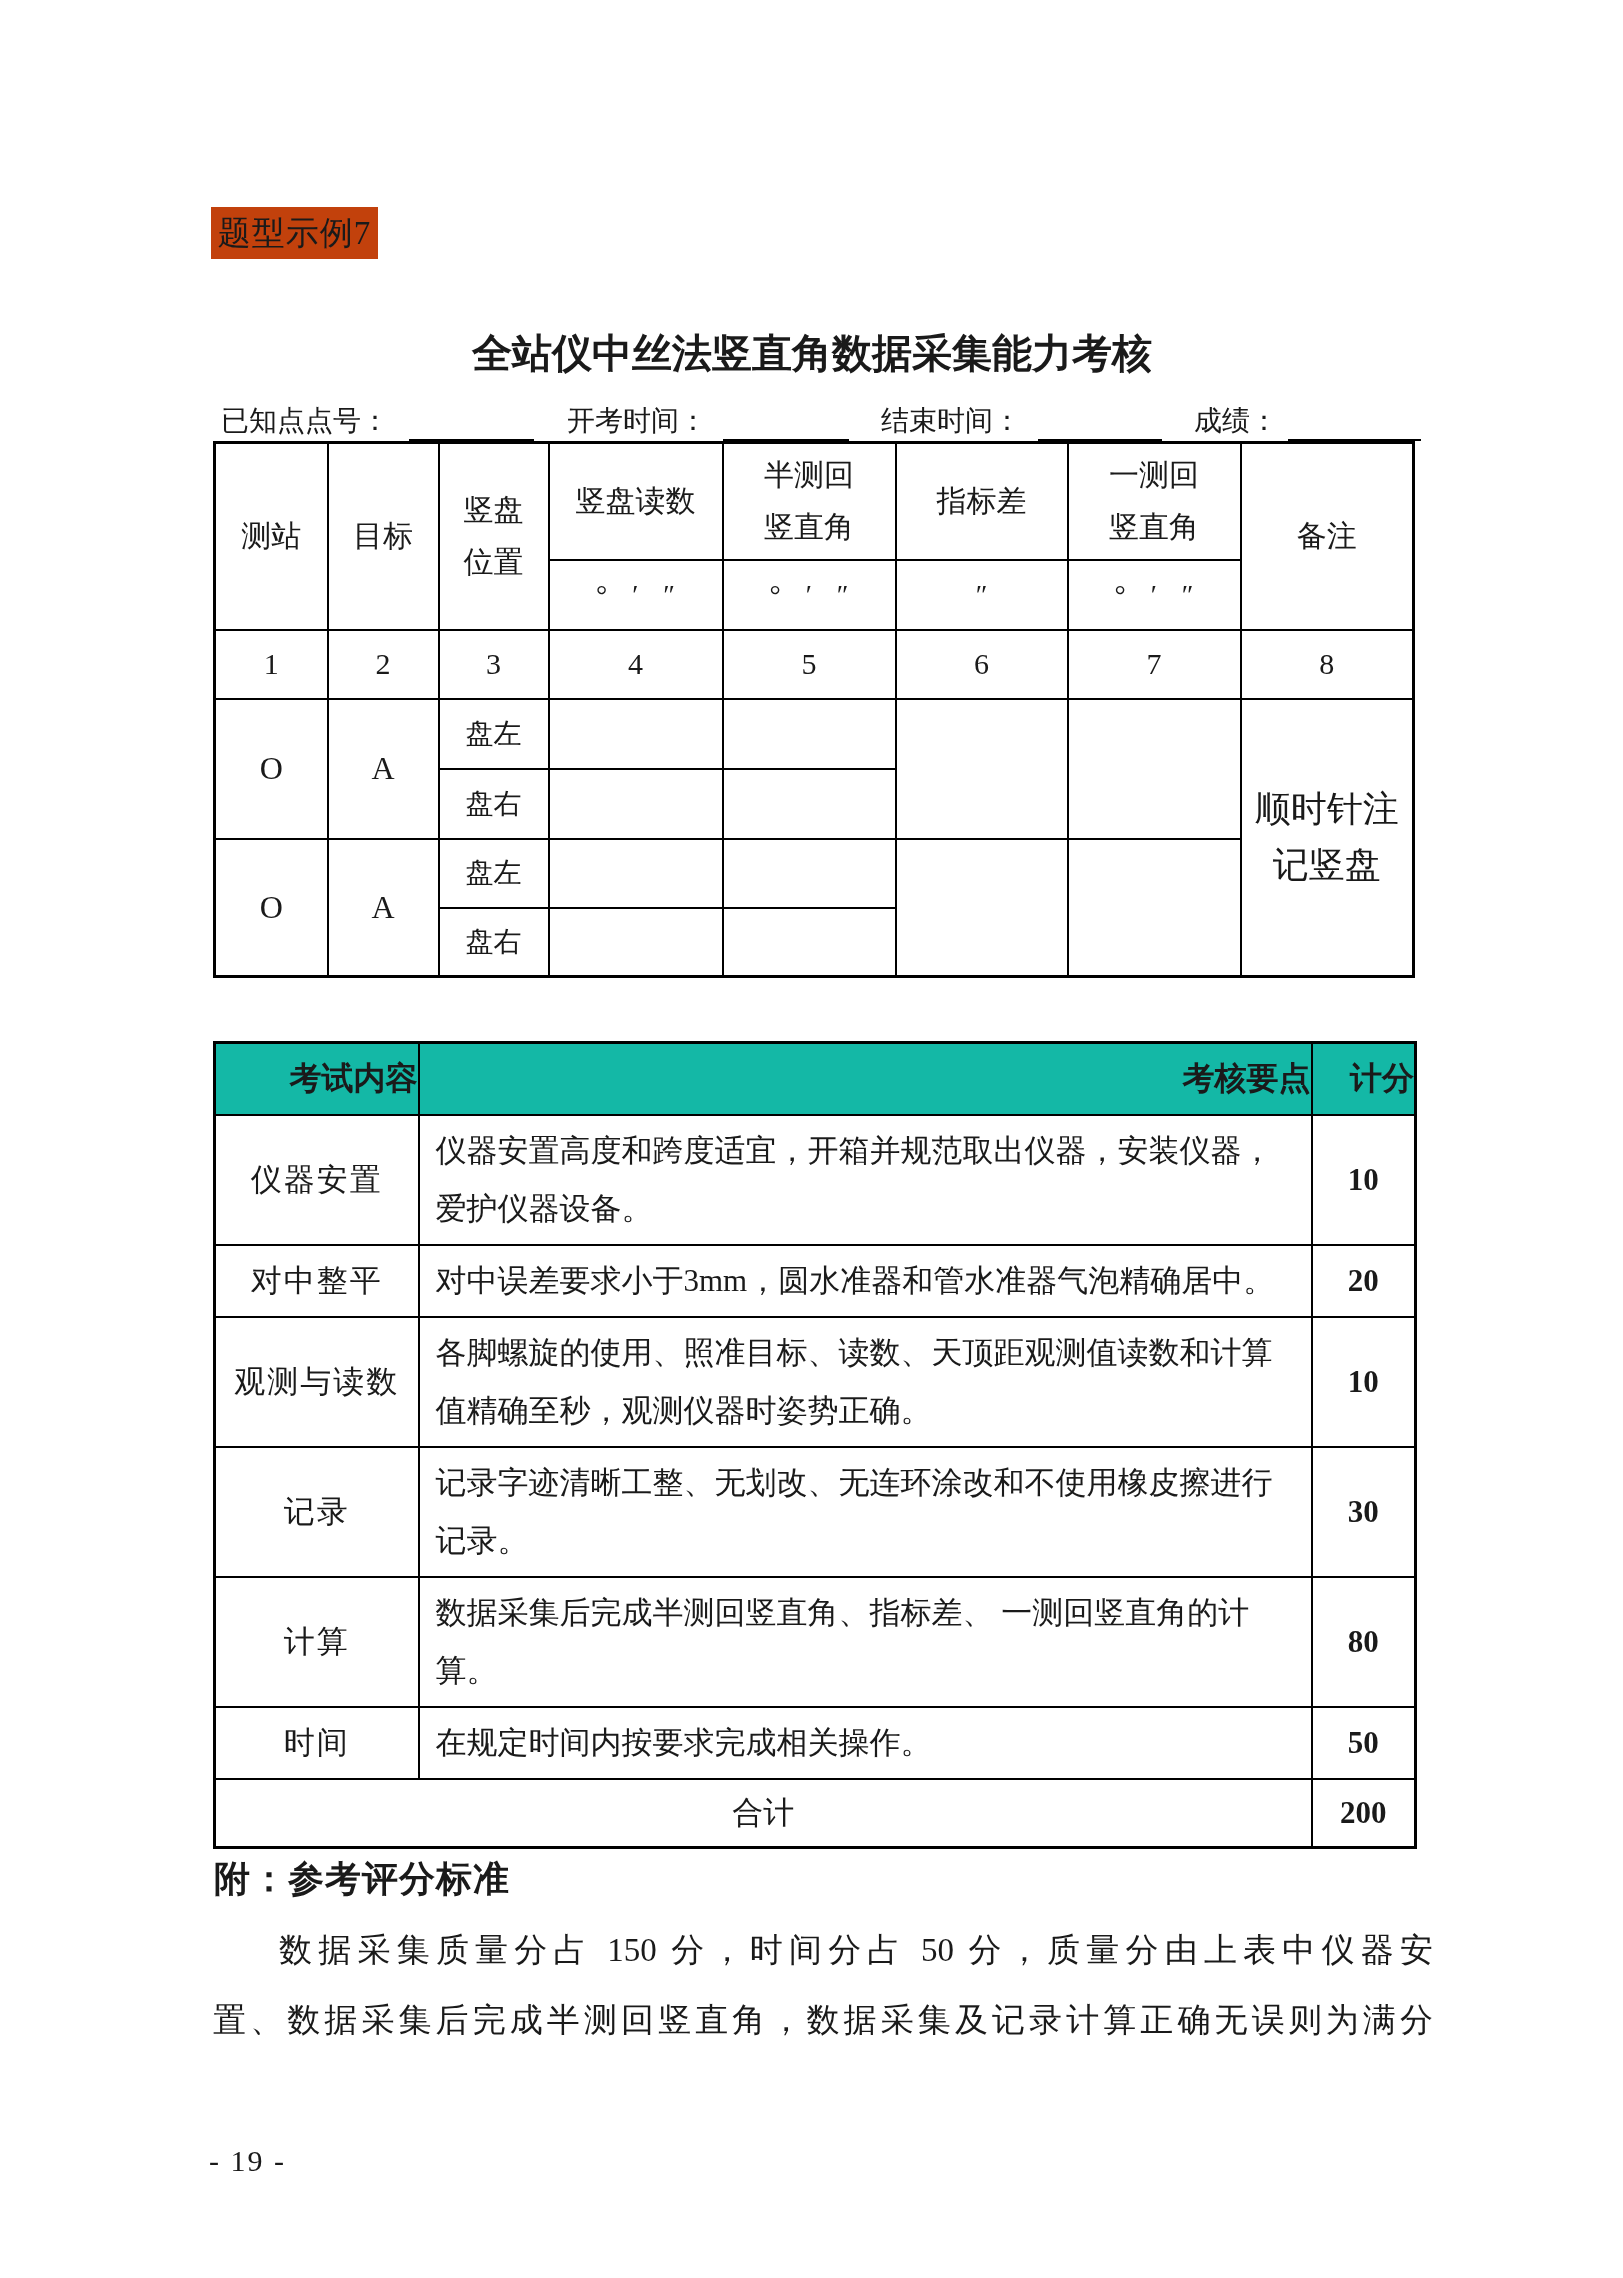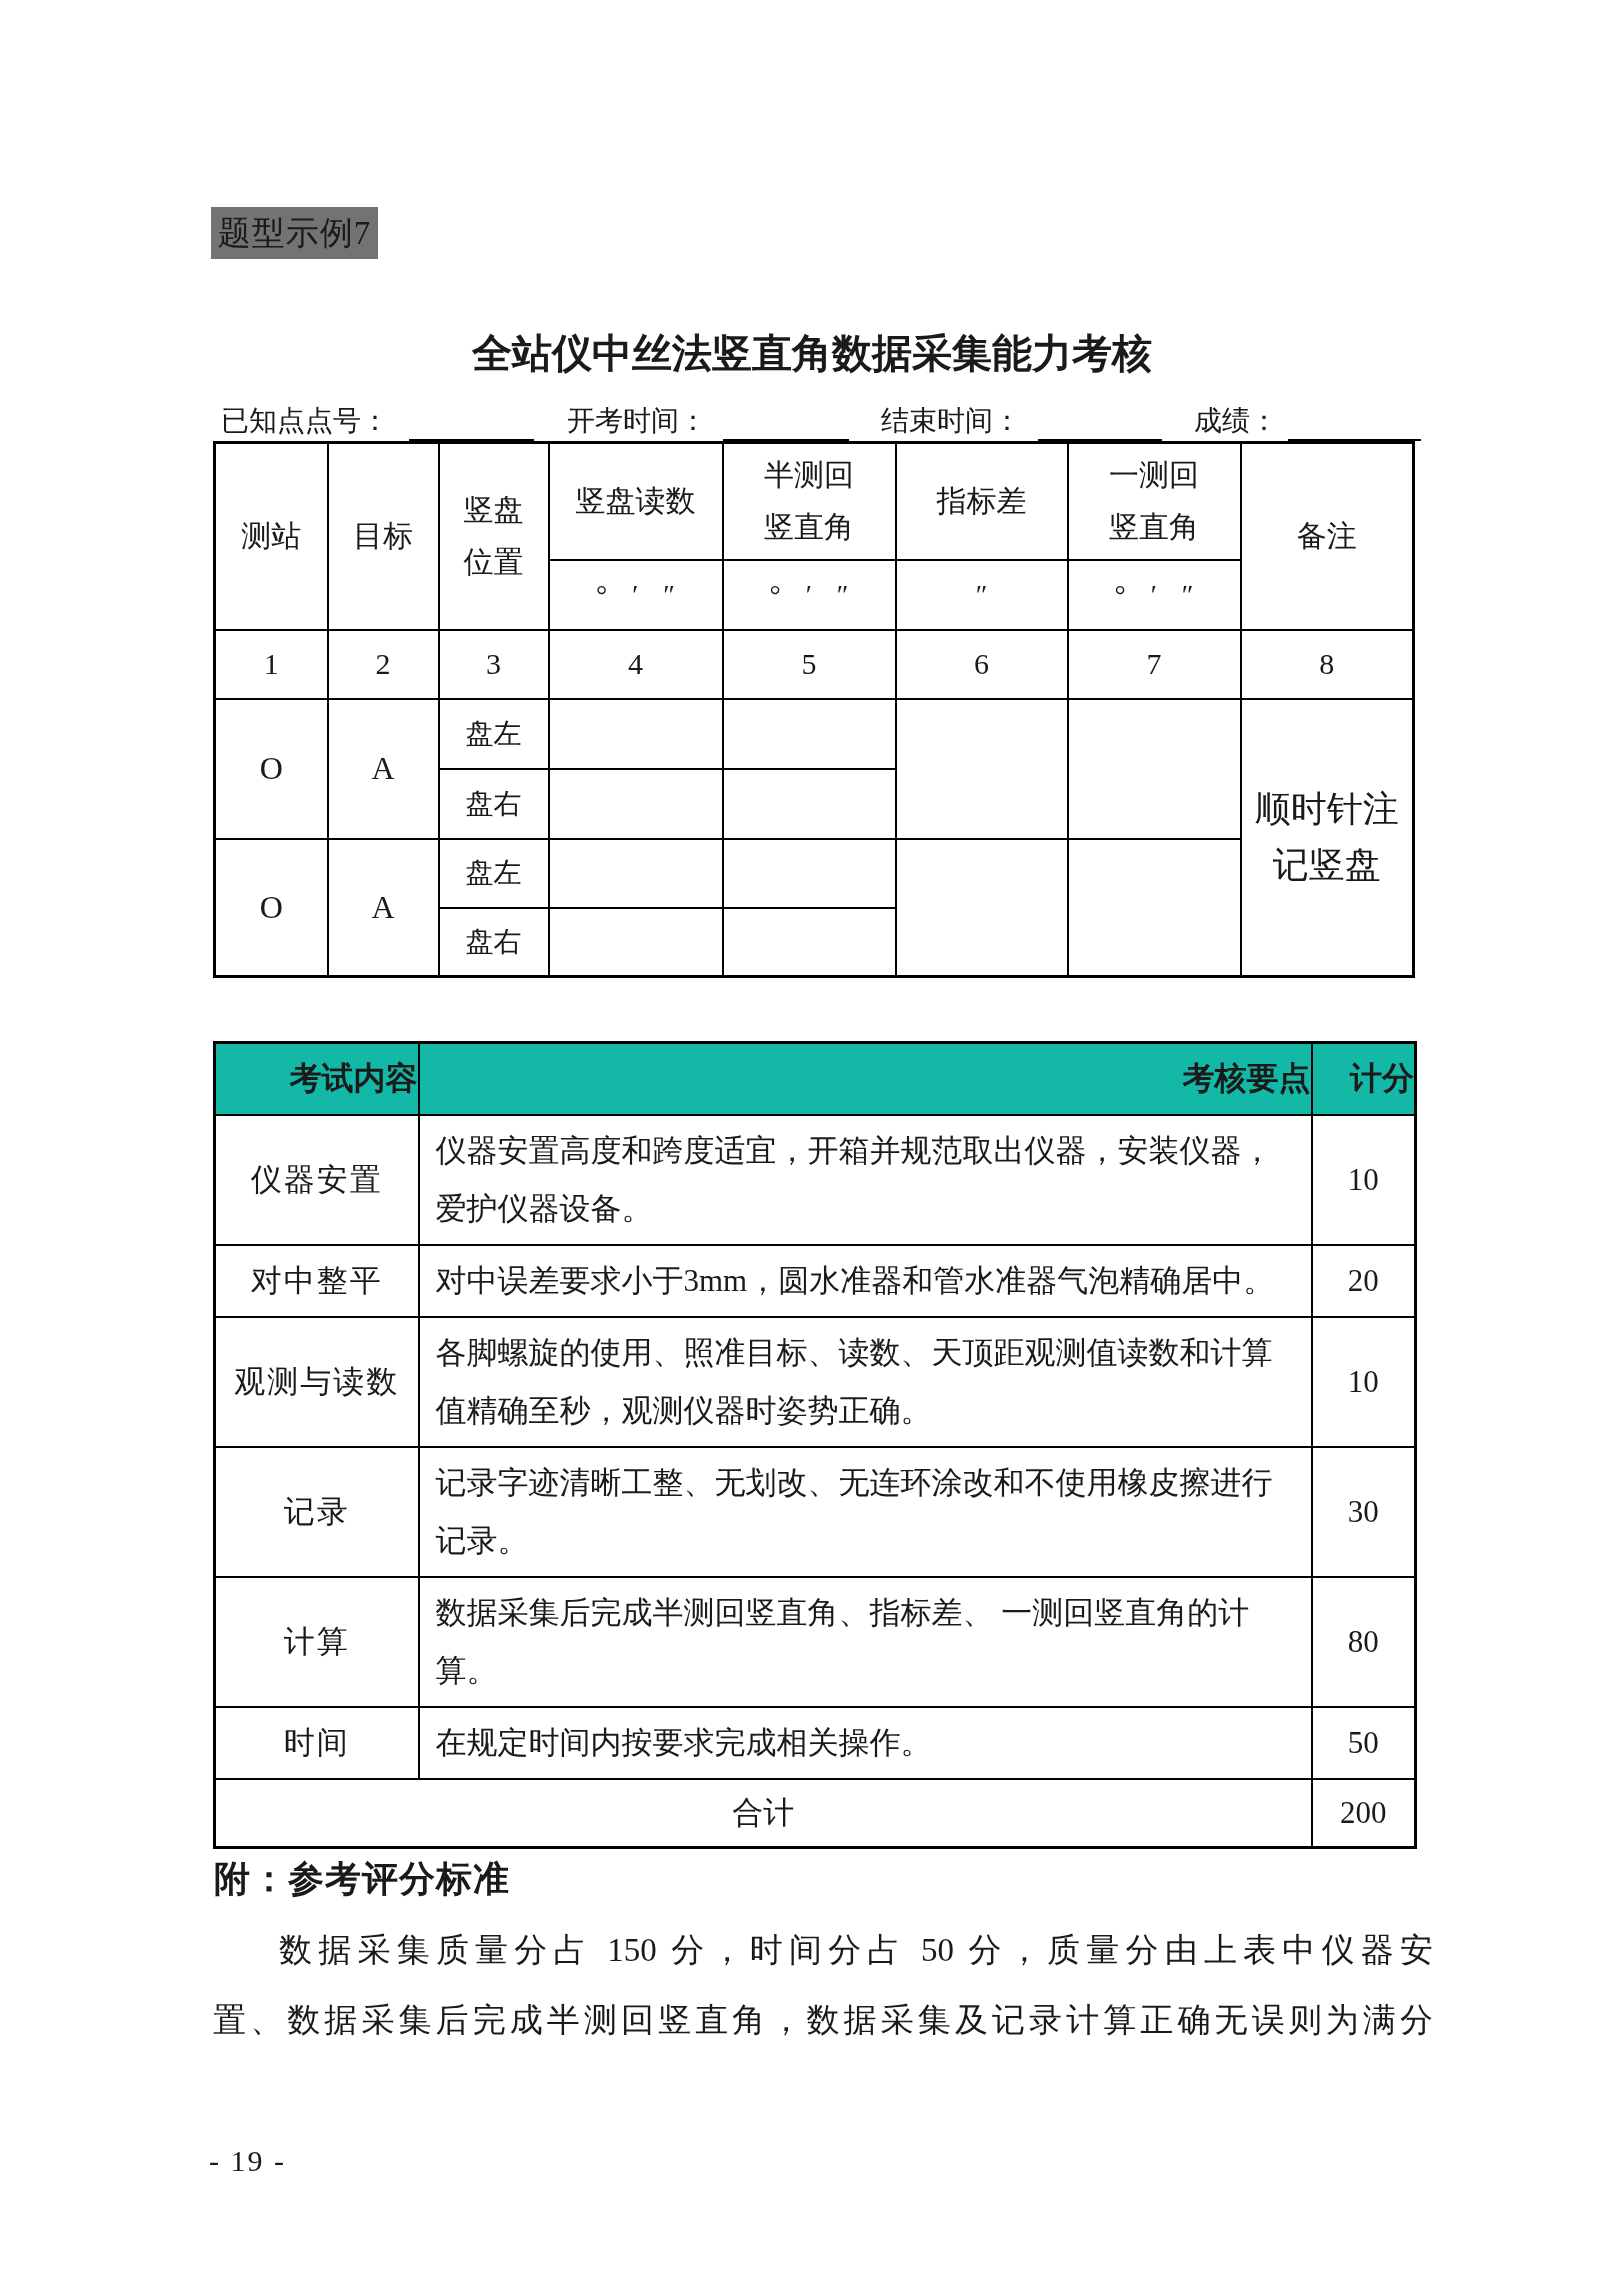--- a/index.html
+++ b/index.html
@@ -5,21 +5,21 @@
   html,body{margin:0;padding:0;}
   body{
     width:1624px;height:2279px;background:#ffffff;position:relative;
     font-family:"Liberation Serif", serif;color:#1a1a1a;
     -webkit-font-smoothing:antialiased;
   }
   .abs{position:absolute;}
 
   
   .example-tag{
-    left:211px;top:207px;width:167px;height:52px;background:#737373;
+    left:211px;top:207px;width:167px;height:52px;background:#c2410c;
     display:flex;align-items:center;justify-content:center;
     font-size:33px;letter-spacing:1px;
   }
 
   
   .doc-title{
     left:0;top:326px;width:1624px;text-align:center;
     font-family:"Liberation Sans", sans-serif;font-weight:bold;font-size:40px;
   }
 
@@ -46,21 +46,21 @@
   .scoring-table td{padding:0;}
   .score-head td{
     background:#14b8a6;font-family:"Liberation Sans", sans-serif;
     font-weight:bold;font-size:32px;height:70px;text-align:right;
   }
   .item-cell{letter-spacing:2px;}
   .criteria-cell{
     text-align:left;padding:6px 14px 6px 16px !important;
     line-height:58px;font-size:31px;
   }
-  .score-cell{font-size:31px;}
+  .score-cell{font-size:31px;font-weight:bold;}
 
   
   .appendix-heading{
     left:214px;top:1855px;font-family:"Liberation Sans", sans-serif;
     font-weight:bold;font-size:36px;letter-spacing:1px;
   }
   .appendix-para{left:213px;top:1915px;width:1220px;font-size:33px;}
   .para-line{
     height:70px;line-height:70px;
     text-align:justify;text-align-last:justify;white-space:nowrap;

